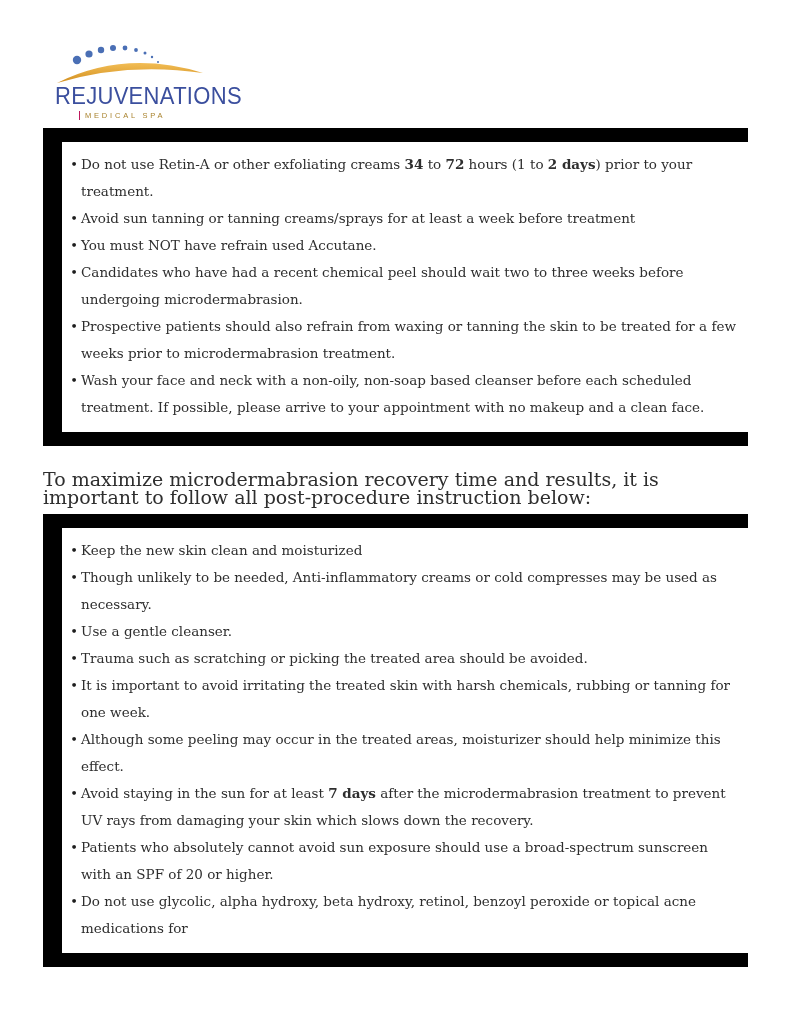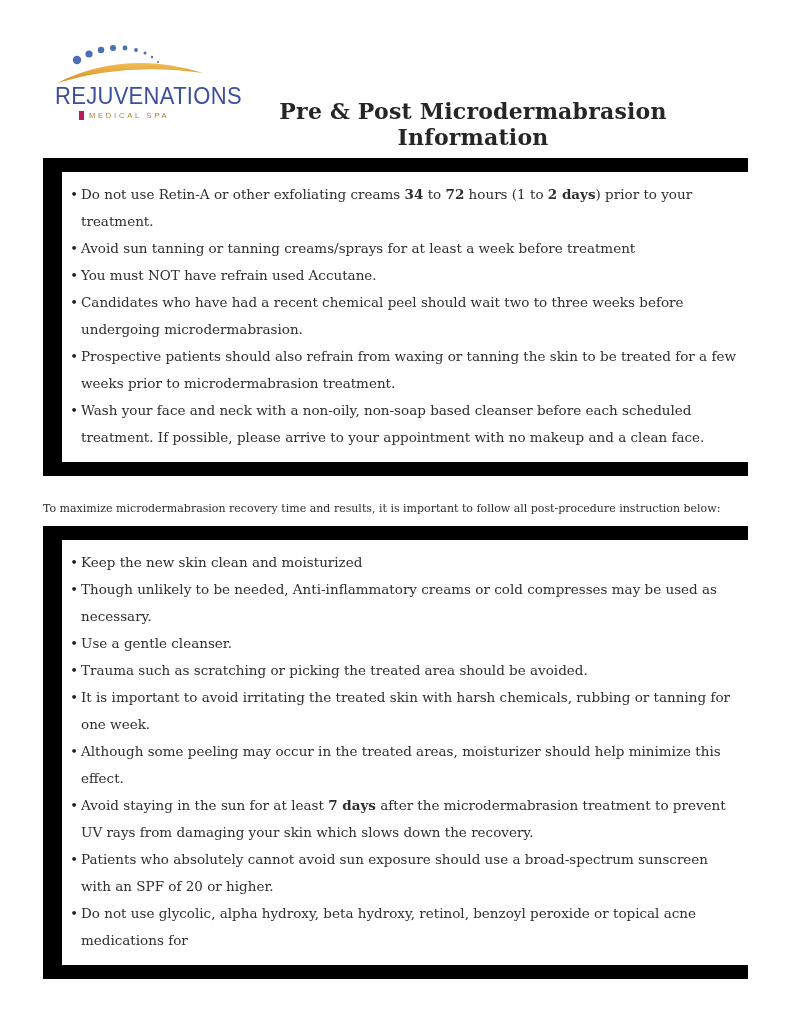--- a/index.html
+++ b/index.html
@@ -15,21 +15,21 @@
   .logo { width:165px; flex:0 0 165px; padding-left:12px; }
   .logo svg { display:block; }
   .logo-name {
     font-family:"Liberation Sans", sans-serif; font-weight:400;
     font-size:22px; letter-spacing:0.3px; color:#3b4f9e;
     transform:scaleY(1.05); white-space:nowrap;
   }
   .logo-subtitle {
     font-family:"Liberation Sans", sans-serif; font-size:7.5px;
     letter-spacing:2.8px; color:#a9832e; margin-left:24px; margin-top:1px;
-    border-left:5px solid #be185d; padding-left:5px;
+    border-left:1px solid #be185d; padding-left:5px;
   }
   .page-title {
     flex:1; text-align:center; margin-top:58px; padding-right:10px;
     font-size:22px; font-weight:bold; color:#262626; letter-spacing:0.2px;
   }
 
   
   .section-heading {
     font-size:18px; font-weight:bold; color:#2a2a2a; letter-spacing:0.2px;
   }
@@ -51,21 +51,21 @@
     flex:0 0 14px; width:14px; text-align:center;
     font-size:13px; line-height:27px; color:#1d1d1d;
   }
   .bullet-text {
     flex:1; font-size:13.5px; line-height:27px; color:#2e2e2e;
     padding-right:4px;
   }
   .bullet-text .b { font-weight:bold; }
 
   .post-intro {
-    margin-top:24px; font-size:11px; color:#2e2e2e; line-height:18px;
+    margin-top:24px; font-size:19px; color:#2e2e2e; line-height:18px;
   }
 </style>
 </head>
 <body>
 
 <div class="page">
 
   <div class="header">
     <div class="logo">
       <svg width="150" height="44" viewBox="0 0 150 44">
@@ -87,21 +87,20 @@
           <circle cx="97" cy="17" r="1.2"></circle>
           <circle cx="103" cy="22" r="1.0"></circle>
           <circle cx="107" cy="27" r="0.8"></circle>
         </g>
 
         <path d="M2,43 Q70,9 148,33 Q72,22 2,43 Z" fill="url(#goldGrad)"></path>
       </svg>
       <div class="logo-name">REJUVENATIONS</div>
       <div class="logo-subtitle">MEDICAL SPA</div>
     </div>
-    <div class="page-title">Pre &amp; Post Microdermabrasion Information</div>
   </div>
 
 
   <div class="black-box">
     <div class="box-inner bullet-list">
         <div class="bullet-item">
           <span class="bullet-marker">•</span>
           <span class="bullet-text"><span>Do not use Retin-A or other exfoliating creams </span><span class="b">34</span><span> to </span><span class="b">72</span><span> hours (1 to </span><span class="b">2 days</span><span>) prior to your treatment.</span></span>
         </div>
         <div class="bullet-item">

